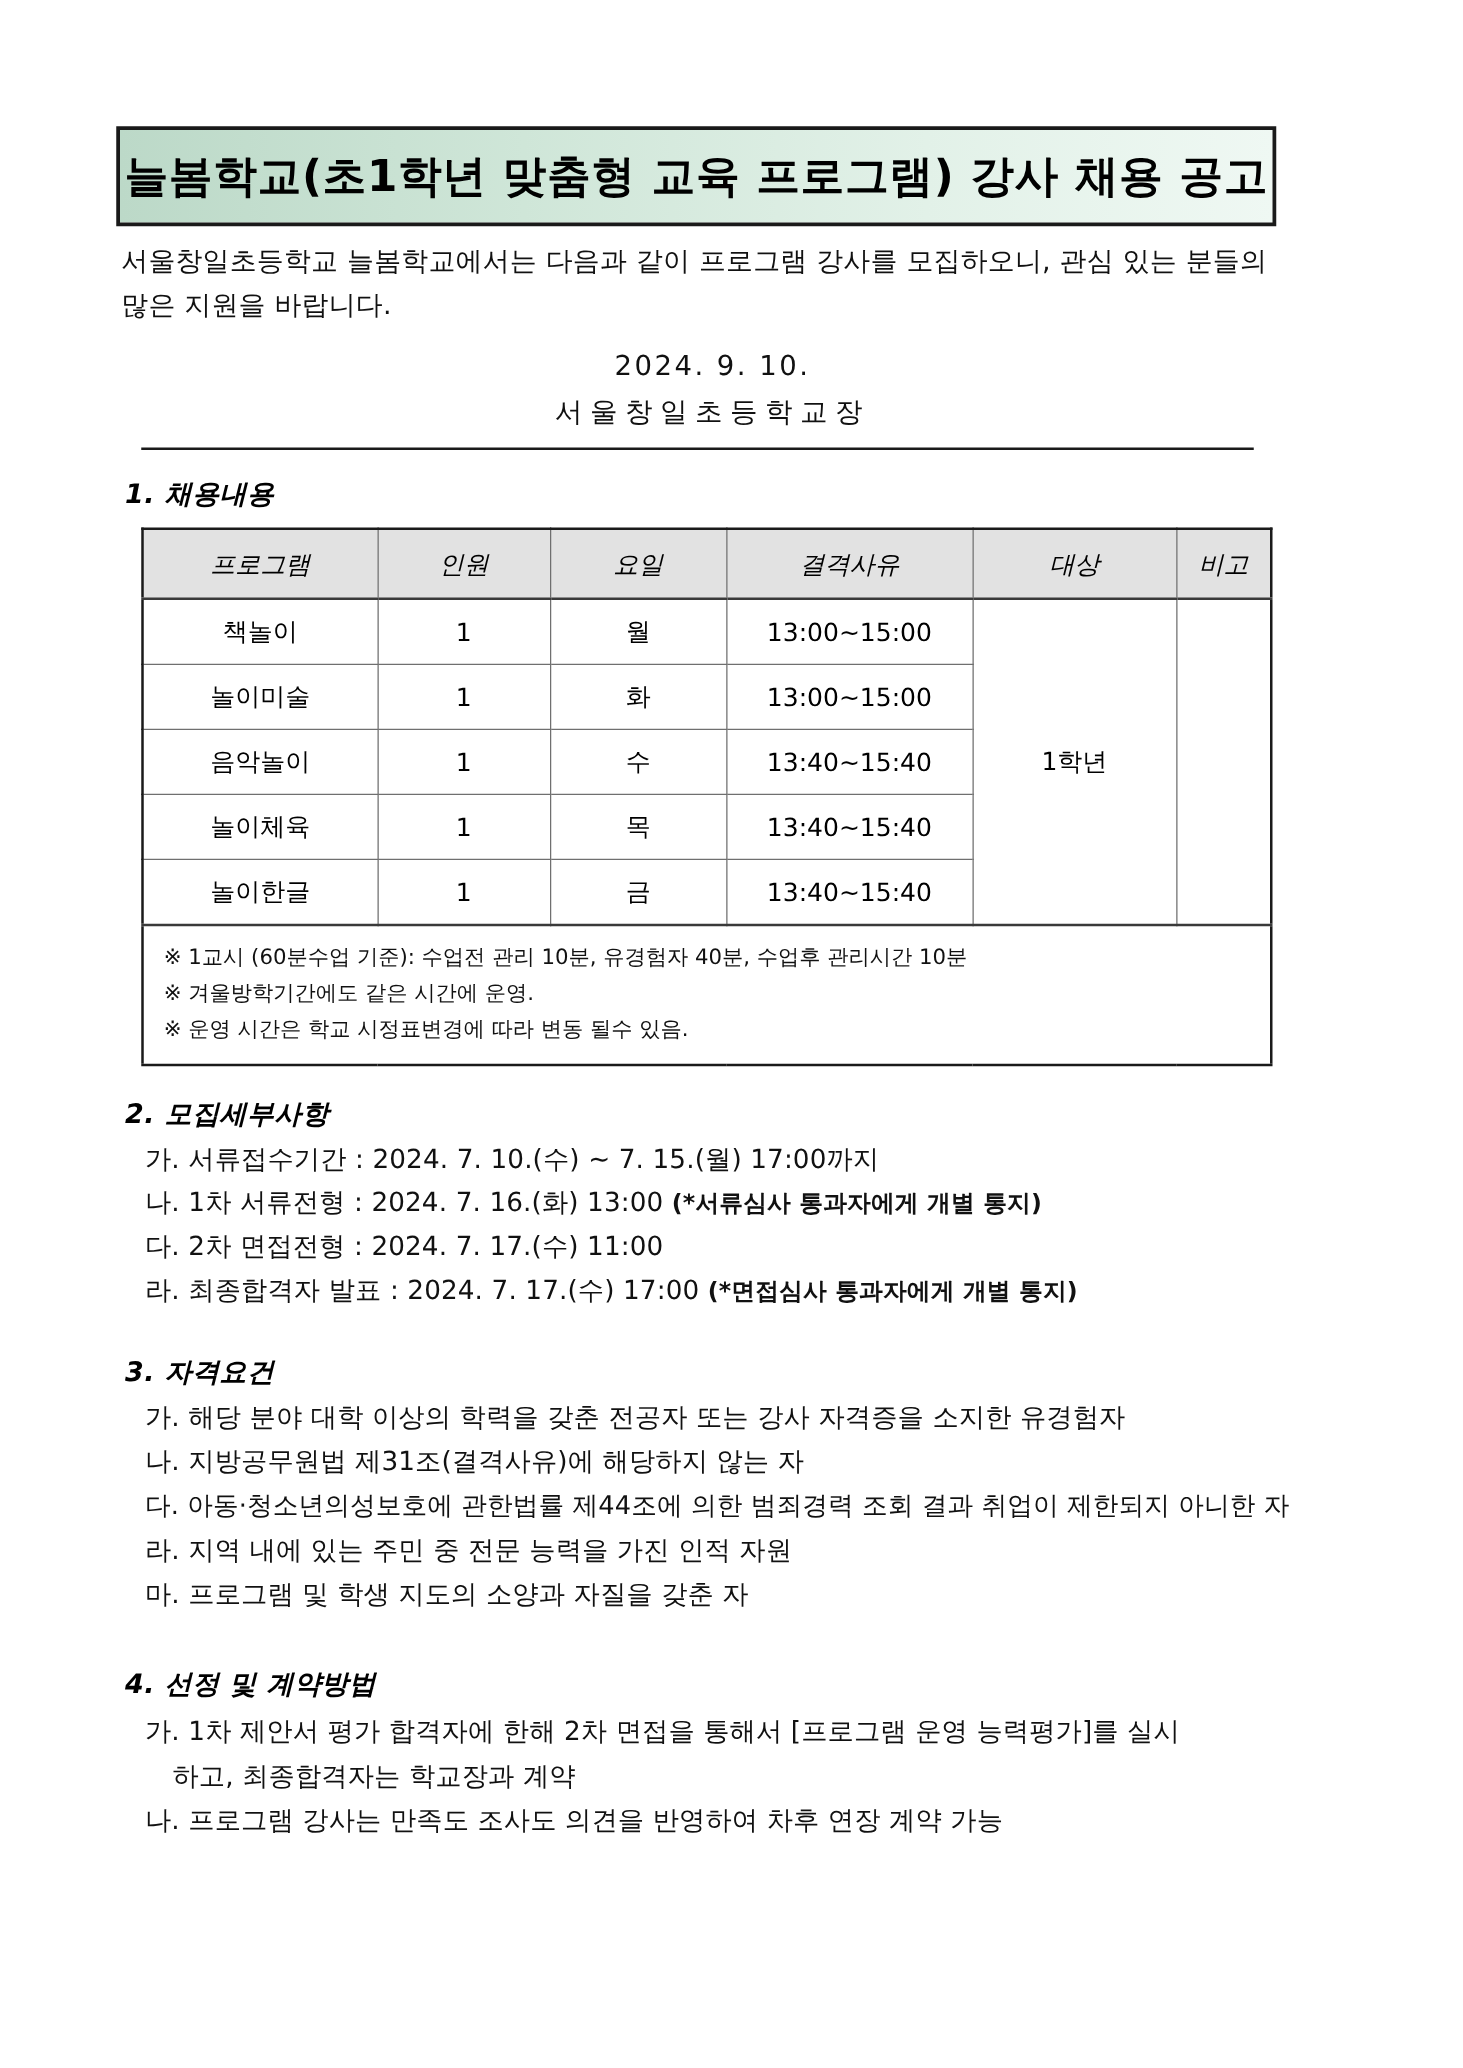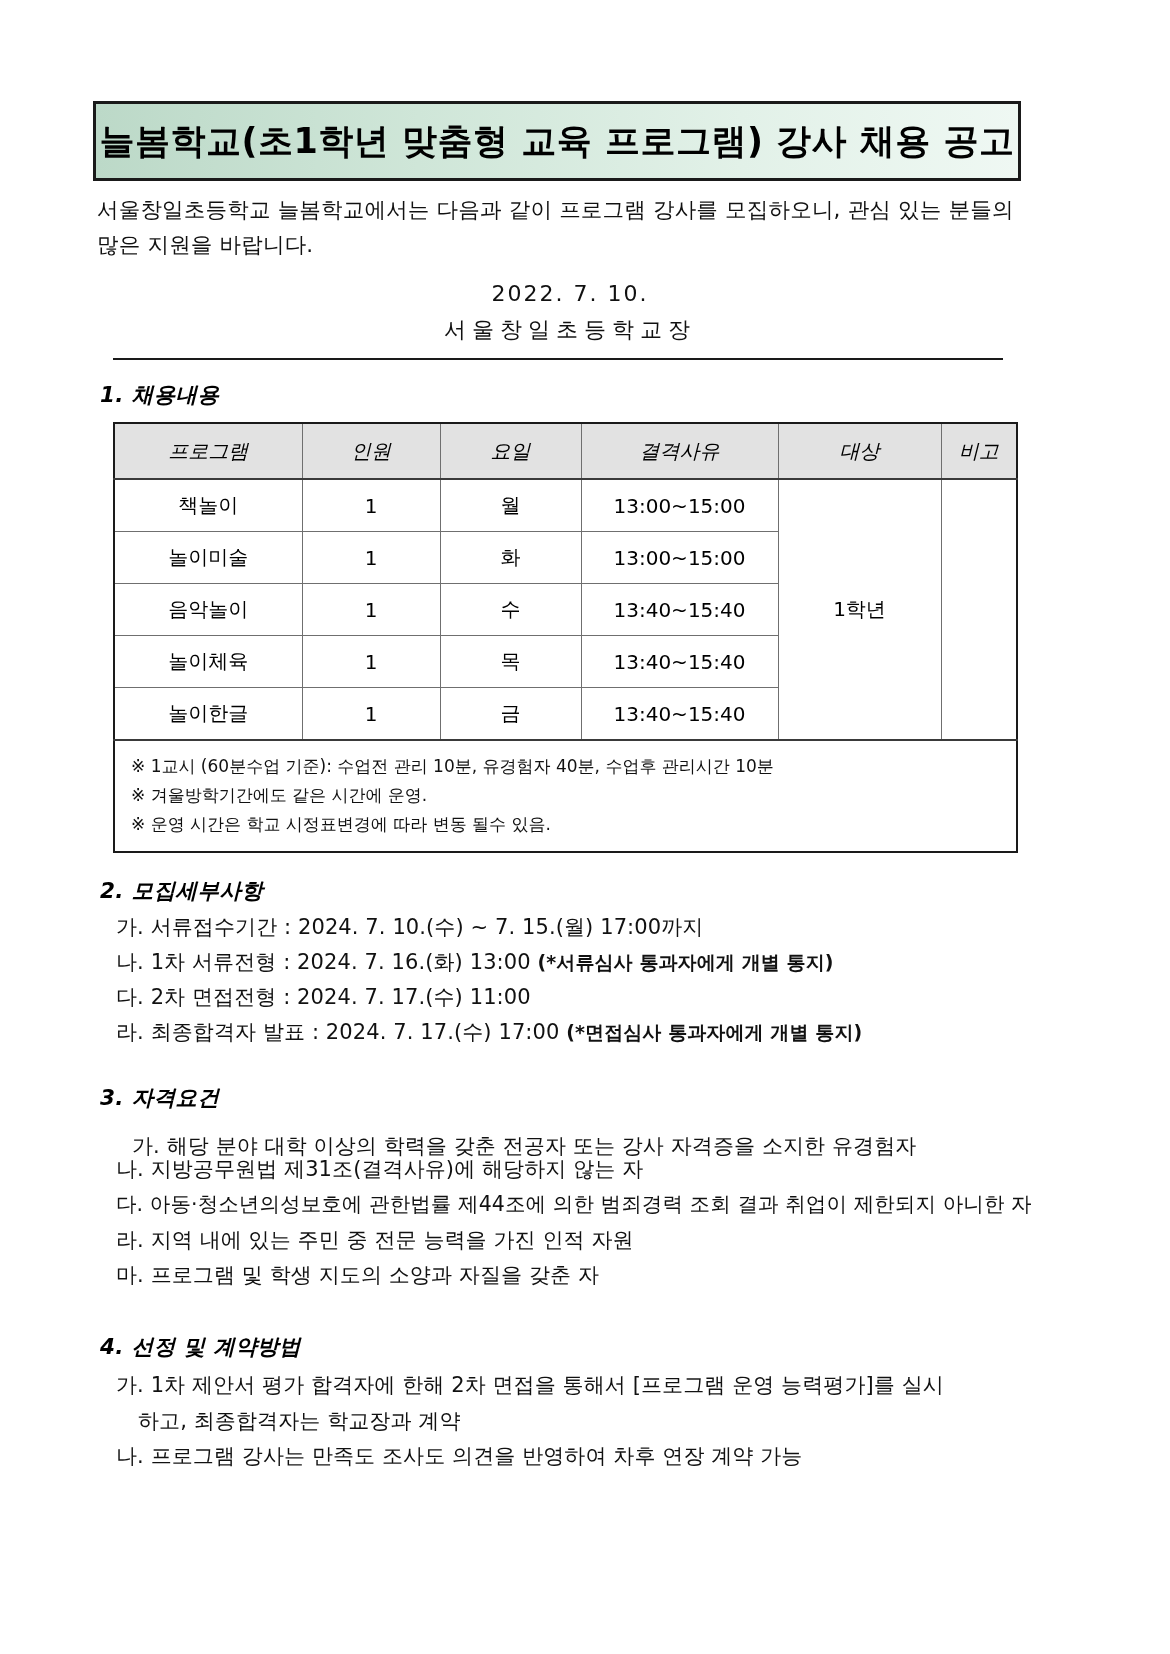--- a/index.html
+++ b/index.html
@@ -174,21 +174,21 @@
   .item-line.wrap { white-space: normal; }
   .bold-note { font-weight: bold; font-size: 19px; }
 
   
   .s2a { left: 116px; top: 911px; }
   .s2b { left: 116px; top: 946px; }
   .s2c { left: 116px; top: 981px; }
   .s2d { left: 116px; top: 1016px; }
 
   
-  .s3a { left: 132px; top: 1118px; margin-top: 12px; }
+  .s3a { left: 116px; top: 1118px; }
   .s3b { left: 116px; top: 1153px; }
   .s3c { left: 116px; top: 1188px; font-size: 20.5px; }
   .s3d { left: 116px; top: 1224px; }
   .s3e { left: 116px; top: 1259px; }
 
   
   .s4a { left: 116px; top: 1367px; width: 930px; line-height: 36px; }
   .s4a .cont { display: block; margin-left: 22px; }
   .s4b { left: 116px; top: 1440px; }
 </style>
@@ -196,21 +196,21 @@
 <body>
 
 <div class="page">
 
   <div class="title-banner">
     <span class="title-text">늘봄학교(초1학년 맞춤형 교육 프로그램) 강사 채용 공고</span>
   </div>
 
   <div class="intro">서울창일초등학교 늘봄학교에서는 다음과 같이 프로그램 강사를 모집하오니, 관심 있는 분들의 많은 지원을 바랍니다.</div>
 
-  <div class="date-line">2022.  7.  10.</div>
+  <div class="date-line">2024.  9.  10.</div>
   <div class="signature-line">서울창일초등학교장</div>
 
   <div class="hr-rule"></div>
 
   <div class="section-heading sec1">1. 채용내용</div>
 
   <div class="tbl-wrap">
     <table class="main-table">
       <colgroup>
         <col class="col-prog">

